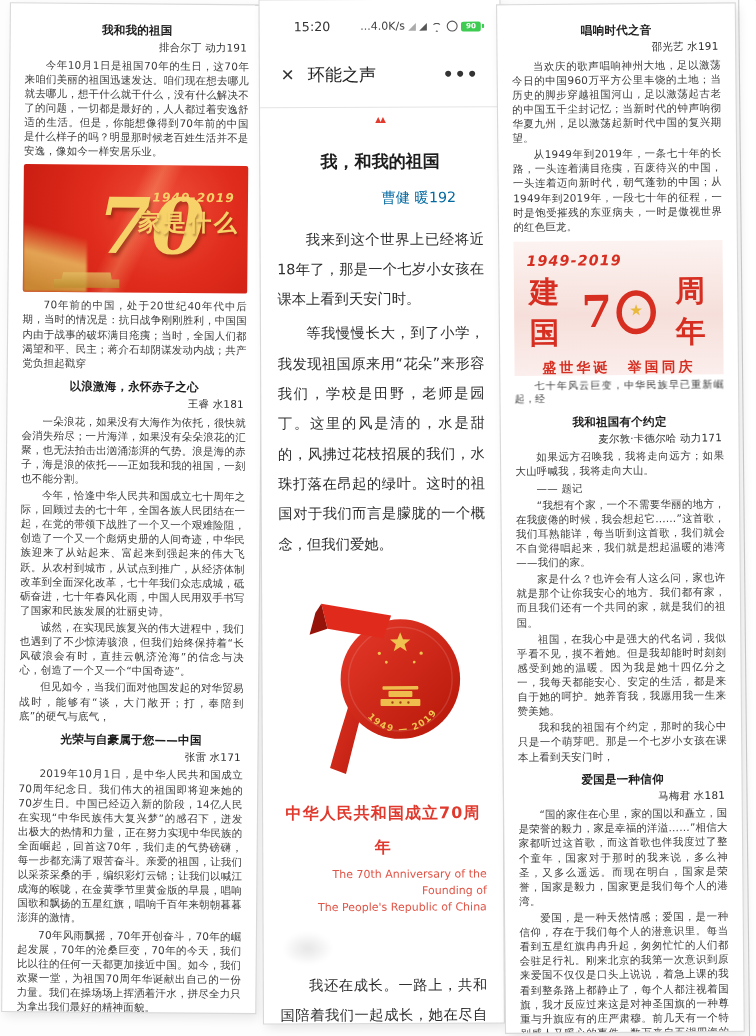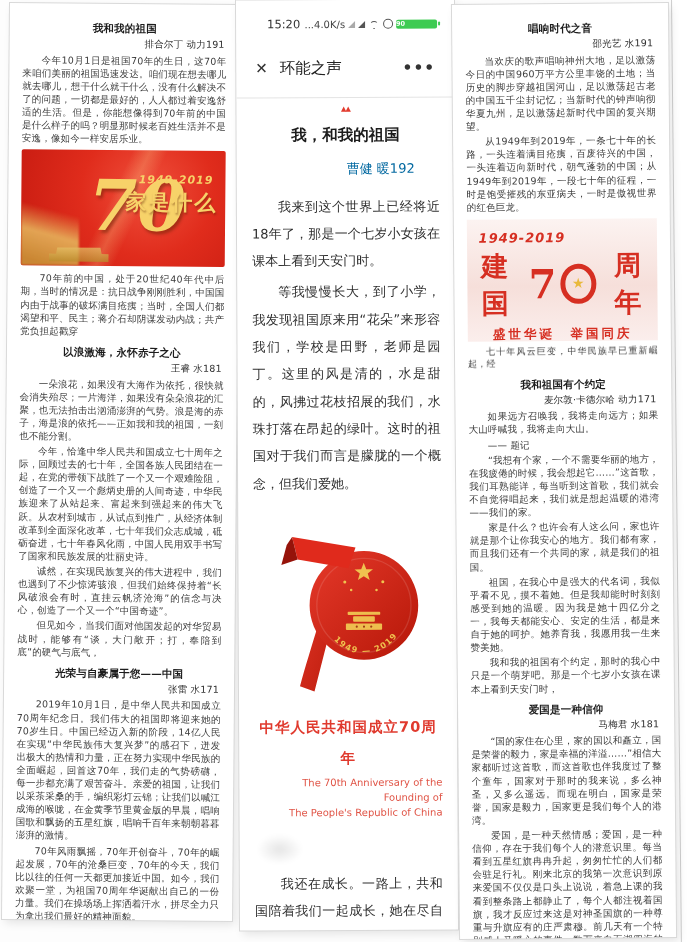--- a/index.html
+++ b/index.html
@@ -47,29 +47,29 @@
   .statusbar{display:flex;justify-content:space-between;align-items:center;font-size:11.5px;color:#333;padding:4px 2px 0;margin-left:14px;}
   .status-right{display:flex;align-items:center;gap:3px;font-size:10px;color:#444;}
   .sig{width:0;height:0;border-left:7px solid transparent;border-bottom:7px solid #555;}
   .sig.dim{border-bottom-color:#aaa;}
   .wifi{position:relative;width:12px;height:9px;overflow:hidden;}
   .wifi i{position:absolute;left:50%;bottom:-1px;transform:translateX(-50%);border:1.4px solid #555;border-radius:50%;}
   .wifi i:nth-child(1){width:12px;height:12px;border-color:#555 transparent transparent;}
   .wifi i:nth-child(2){width:7px;height:7px;border-color:#555 transparent transparent;}
   .wifi i:nth-child(3){width:2px;height:2px;background:#555;border:none;}
   .ring{width:8px;height:8px;border:1.2px solid #555;border-radius:50%;position:relative;}
-  .batt{width:41px;height:9px;border-radius:2px;background:#3ecb52;position:relative;display:flex;align-items:center;justify-content:flex-start;}
+  .batt{width:18px;height:9px;border-radius:2px;background:#3ecb52;position:relative;display:flex;align-items:center;justify-content:center;}
   .batt::after{content:"";position:absolute;right:-2.5px;top:2.5px;width:2px;height:4px;background:#3ecb52;border-radius:1px;}
   .batt span{color:#fff;font-size:6.5px;font-weight:bold;line-height:1;}
   .navbar{display:flex;align-items:center;padding:16px 4px 10px;font-size:15.5px;color:#222;}
   .navbar .close{font-size:15px;margin-right:12px;color:#333;}
   .navbar .more{margin-left:auto;font-weight:bold;letter-spacing:1px;color:#333;}
   .divider{height:1px;background:#e4e4e4;margin:2px -15px 0;}
   .red-peak{text-align:center;color:#e23b2e;font-size:7px;letter-spacing:-1px;line-height:1;margin-top:8px;height:7px;overflow:hidden;}
-  .phone-title{text-align:center;font-weight:bold;font-size:15.5px;color:#1c1c1c;margin:6px 0 4px;}
+  .phone-title{text-align:center;font-weight:bold;font-size:15.5px;color:#1c1c1c;margin:18px 0 4px;}
   .phone-author{text-align:center;font-size:13px;color:#0369a1;margin:0 0 10px 70px;}
   .phone p{margin:0 0 4px;text-indent:2em;text-align:justify;}
   .emblem-wrap{text-align:center;margin:14px 0 2px;}
   .cap-cn{color:#e03a2e;font-weight:bold;font-size:14.5px;text-align:center;letter-spacing:1px;margin:4px 0 2px;}
   .cap-en{color:#e05446;font-size:10px;text-align:right;line-height:1.5;}
   .watermark{width:46px;height:30px;margin:14px 0 6px 2px;border-radius:50%;
              background:radial-gradient(rgba(0,0,0,.10),transparent 70%);filter:blur(2px);}
   .edge-strip{position:absolute;top:0;right:-6px;width:16px;height:950px;background:#fff;
               box-shadow:0 0 0 1px #cfcfcf;transform:rotate(-.6deg);}
 </style>

